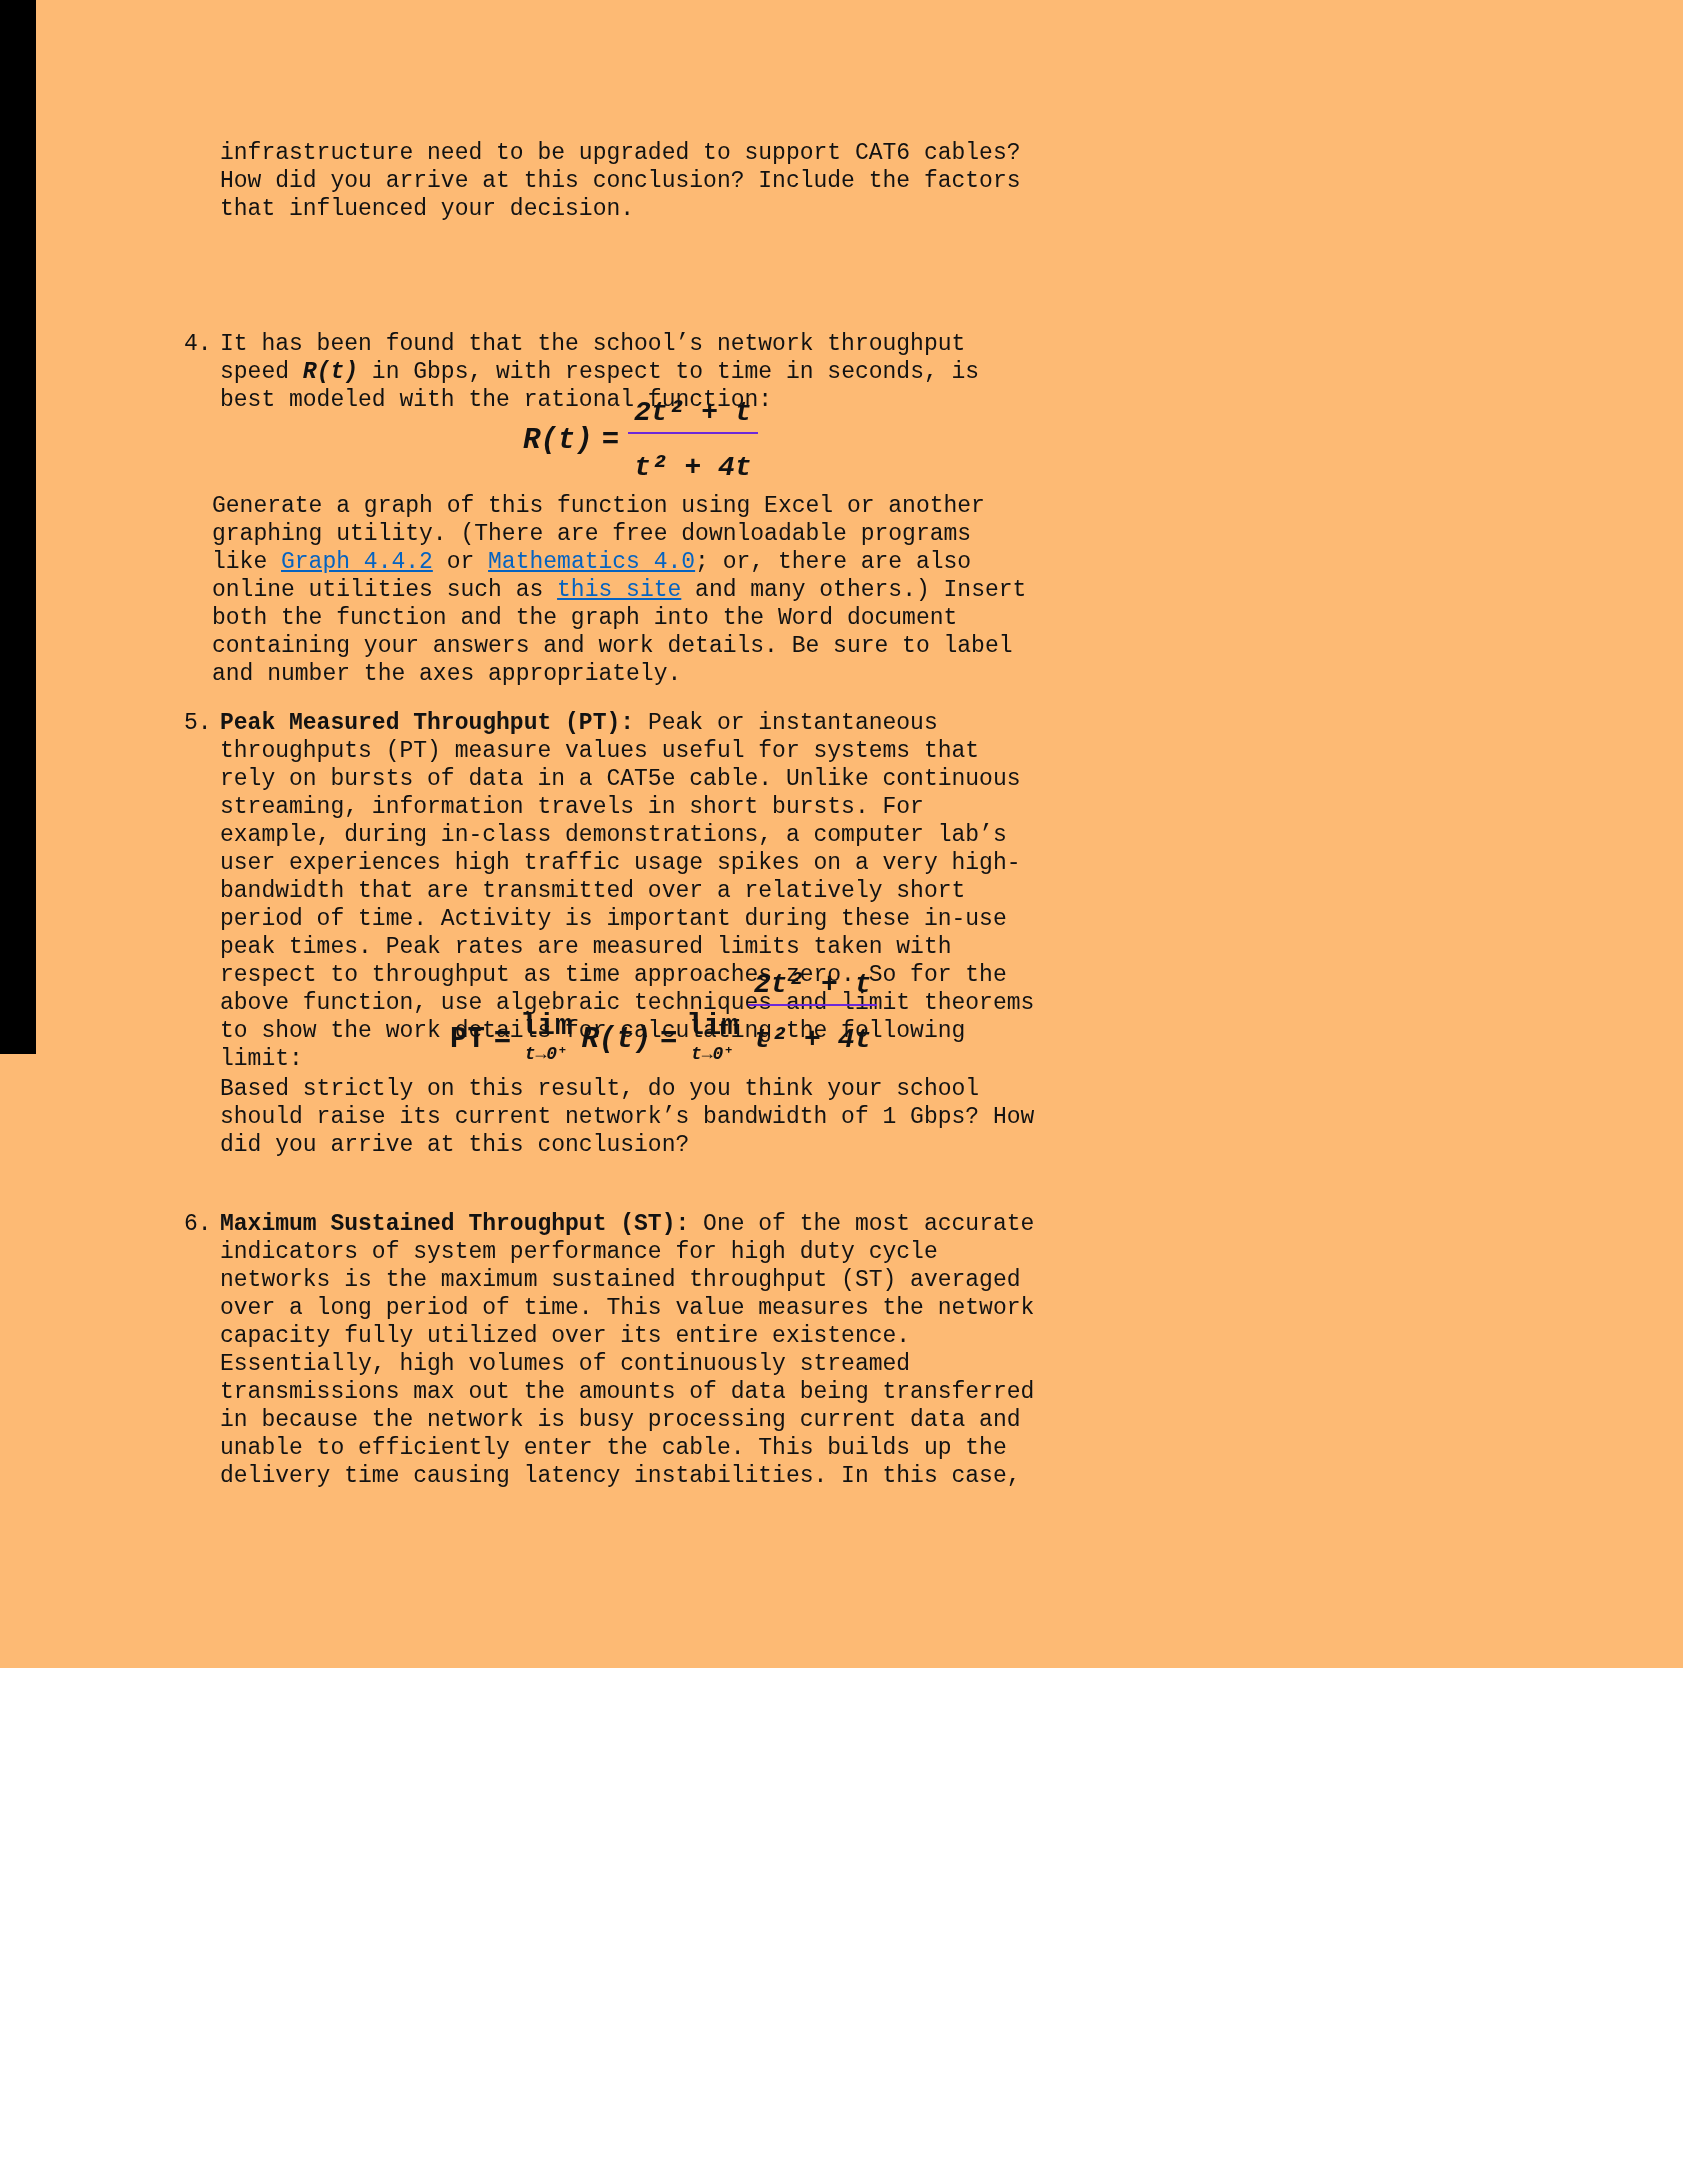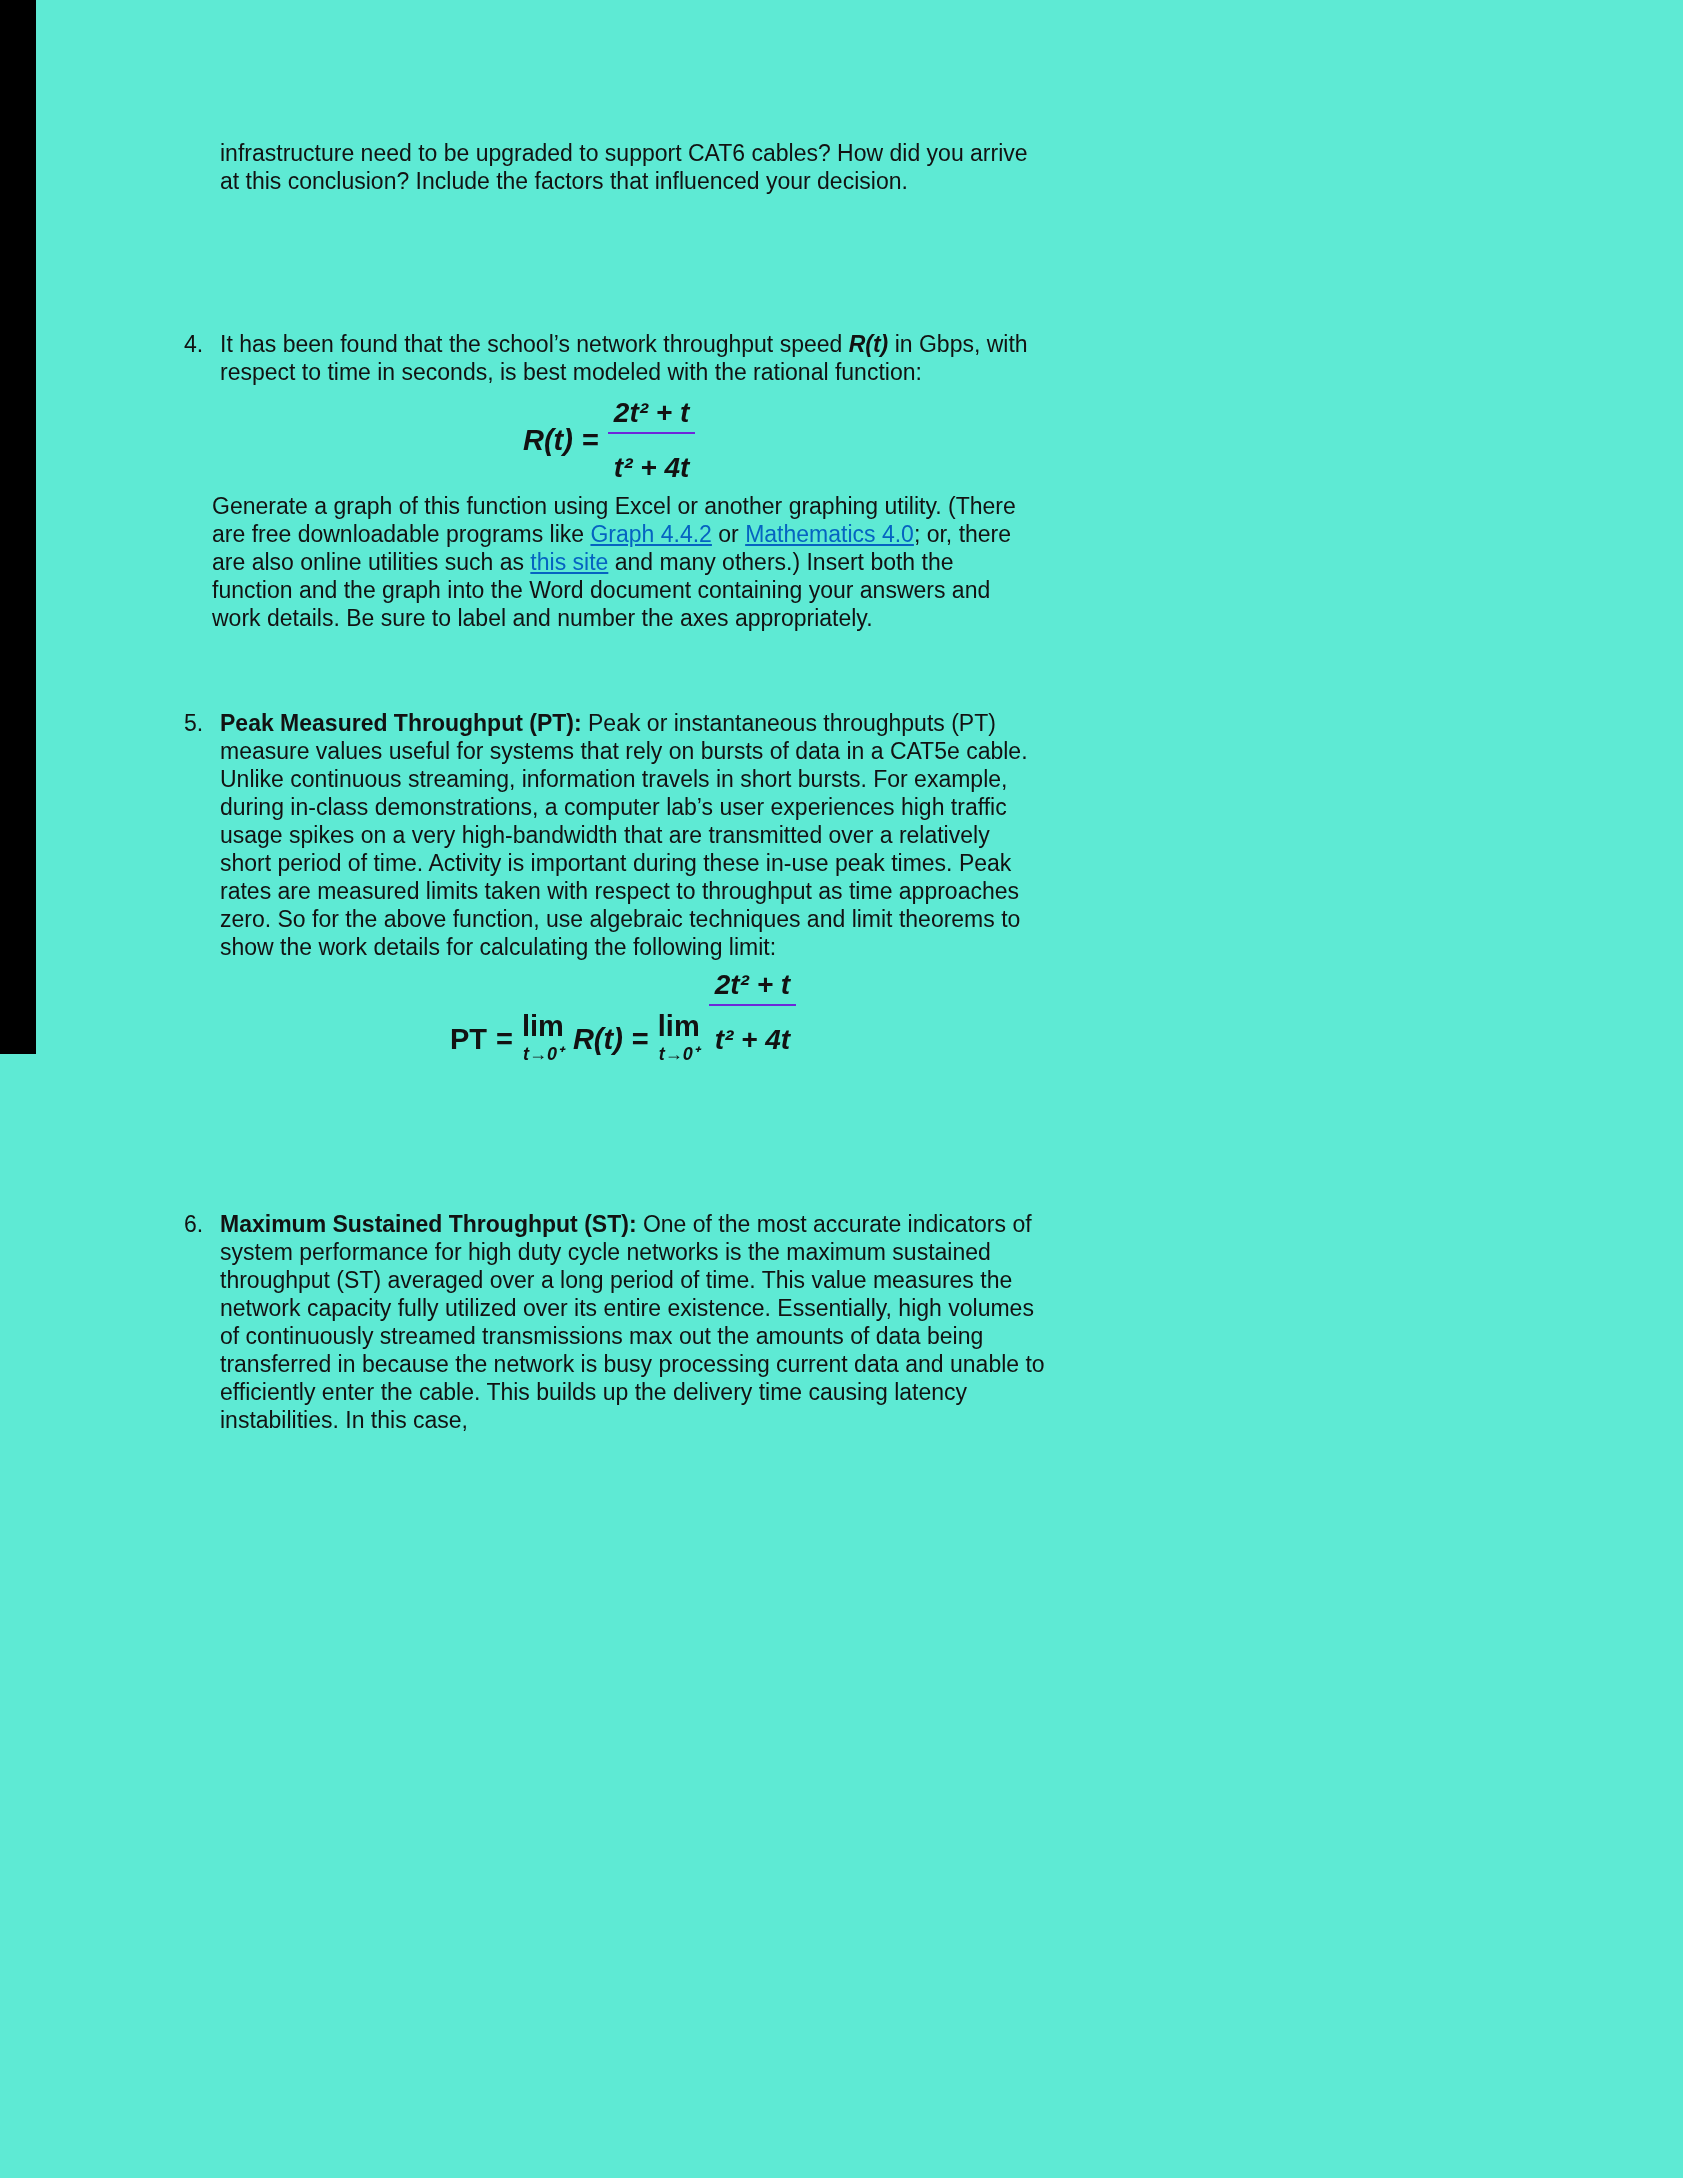--- a/index.html
+++ b/index.html
@@ -3,23 +3,23 @@
 <meta charset="utf-8">
 <style>
   html, body {
     margin: 0;
     padding: 0;
     background: #ffffff;
   }
   .page {
     position: relative;
     width: 1683px;
-    height: 2178px;
-    background: #5eead4;
-    font-family: Liberation Sans, sans-serif;
+    height: 1668px;
+    background: #fdba74;
+    font-family: Liberation Mono, monospace;
     color: #121212;
     overflow: hidden;
   }
   .scan-bar {
     position: absolute;
     left: 0;
     top: 0;
     width: 36px;
     height: 1054px;
     background: #000000;
@@ -122,20 +122,23 @@
     <span class="limwrap">
       <span>lim</span>
       <span class="limsub it">t→0⁺</span>
     </span>
     <span class="frac">
       <span class="fracTop it">2t² + t</span>
       <span class="fracBot it">t² + 4t</span>
     </span>
   </div>
 
+  <div class="para" style="left:220px; top:1075px; width:822px;">
+    <span>Based strictly on this result, do you think your school should raise its current network’s bandwidth of 1 Gbps? How did you arrive at this conclusion?</span>
+  </div>
 
   <div class="para listrow" style="left:184px; top:1210px; width:867px;">
     <span class="numcol">6.</span>
     <span class="libody"><span class="bold">Maximum Sustained Throughput (ST):</span><span> One of the most accurate indicators of system performance for high duty cycle networks is the maximum sustained throughput (ST) averaged over a long period of time. This value measures the network capacity fully utilized over its entire existence. Essentially, high volumes of continuously streamed transmissions max out the amounts of data being transferred in because the network is busy processing current data and unable to efficiently enter the cable. This builds up the delivery time causing latency instabilities. In this case,</span></span>
   </div>
 
 </div>
 
 
 </body></html>

